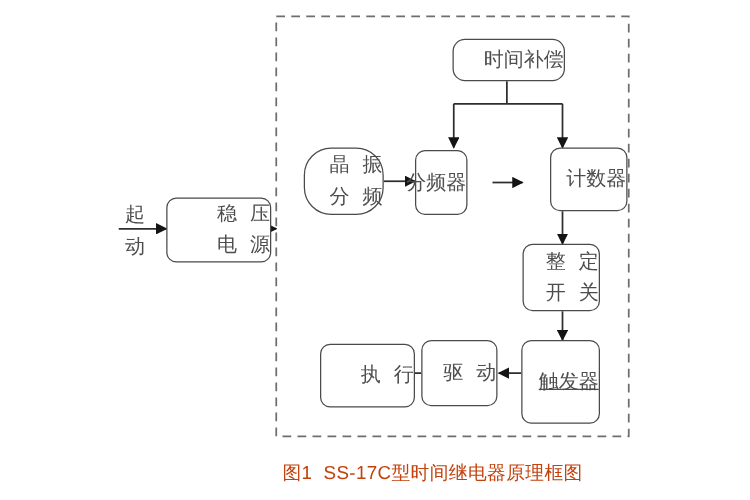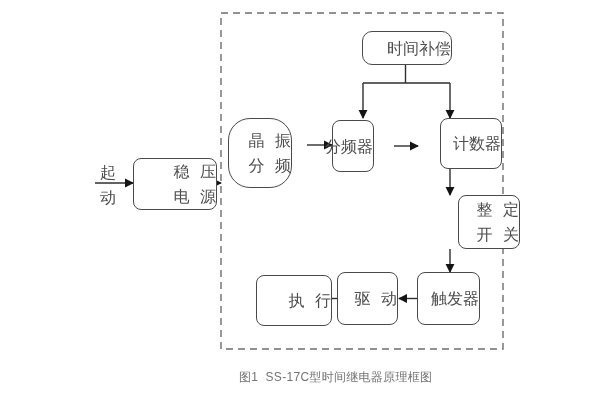--- a/index.html
+++ b/index.html
@@ -33,23 +33,23 @@
     display:flex;
     flex-direction:column;
     align-items:center;
     font-size:16px;
     line-height:25px;
     color:#4d4d4d;
     white-space:pre;
   }
   .caption{
     position:absolute;
-    left:239px;top:369px;
-    font-size:12px;
-    color:#737373;
+    left:226px;top:369px;
+    font-size:15px;
+    color:#c2410c;
     letter-spacing:0.3px;
     white-space:pre;
   }
 </style>
 </head>
 <body>
 
 <div id="stage">
 
   <svg id="wires" viewBox="0 0 600 400" xmlns="http://www.w3.org/2000/svg">
@@ -80,43 +80,43 @@
   <div class="freelabel" style="left:93px;top:160px;width:30px;">
     <span>起</span>
     <span>动</span>
   </div>
 
   <div class="block" style="left:133px;top:158px;width:84px;height:52px;">
     <span>稳 压</span>
     <span>电 源</span>
   </div>
 
-  <div class="block" style="left:228px;top:118px;width:64px;height:70px;border-radius:22px;">
+  <div class="block" style="left:243px;top:118px;width:64px;height:54px;border-radius:22px;">
     <span>晶 振</span>
     <span>分 频</span>
   </div>
 
   <div class="block" style="left:362px;top:31px;width:90px;height:34px;border-radius:10px;">
     <span>时间补偿</span>
   </div>
 
   <div class="block" style="left:332px;top:120px;width:42px;height:52px;">
     <span>分频器</span>
   </div>
 
   <div class="block" style="left:440px;top:118px;width:62px;height:51px;">
     <span>计数器</span>
   </div>
 
-  <div class="block" style="left:418px;top:195px;width:62px;height:54px;margin-left:40px;">
+  <div class="block" style="left:418px;top:195px;width:62px;height:54px;">
     <span>整 定</span>
     <span>开 关</span>
   </div>
 
-  <div class="block" style="left:417px;top:272px;width:63px;height:53px;">
+  <div class="block" style="left:417px;top:272px;width:63px;height:67px;text-decoration:underline;">
     <span>触发器</span>
   </div>
 
   <div class="block" style="left:337px;top:272px;width:61px;height:53px;padding-left:45px;">
     <span>驱 动</span>
   </div>
 
   <div class="block" style="left:256px;top:275px;width:76px;height:51px;">
     <span>执 行</span>
   </div>

